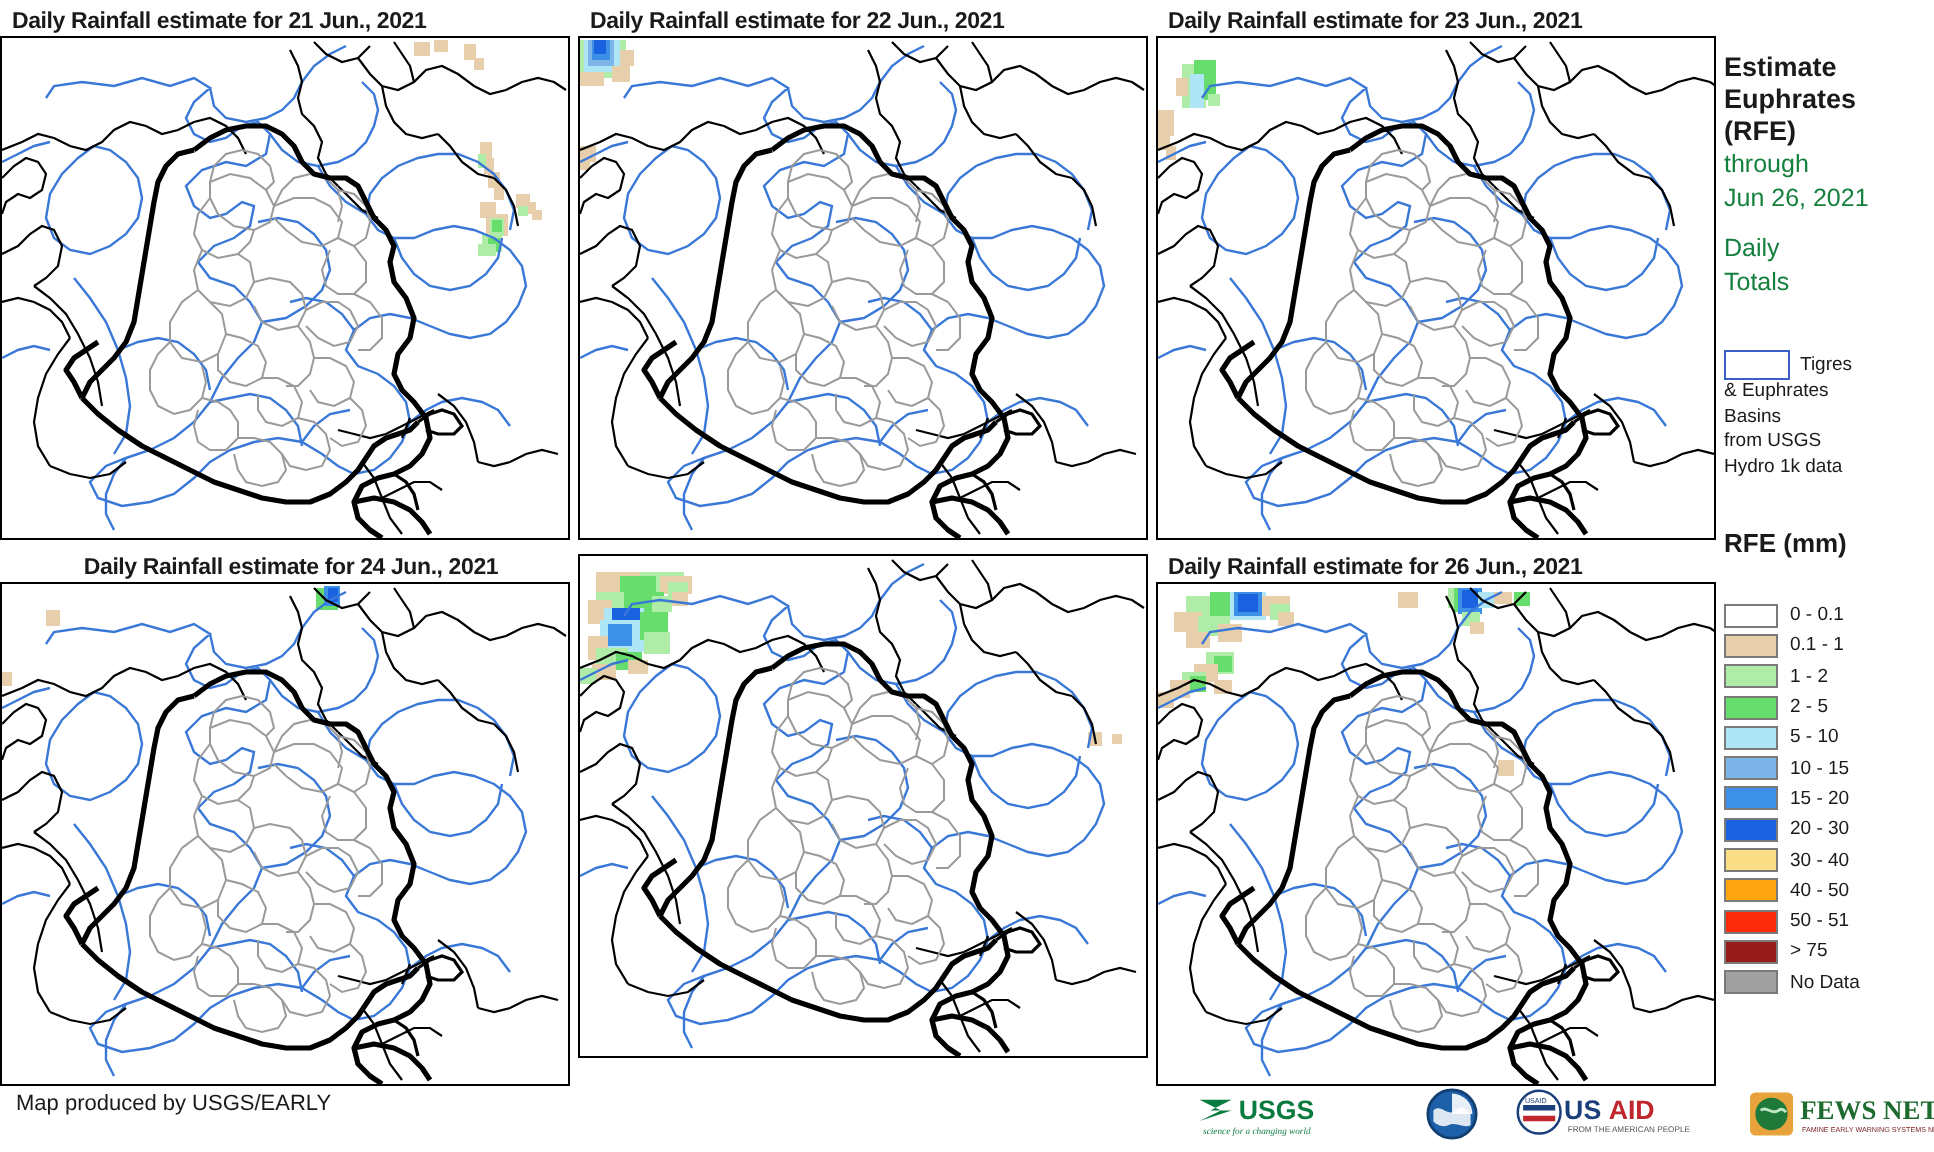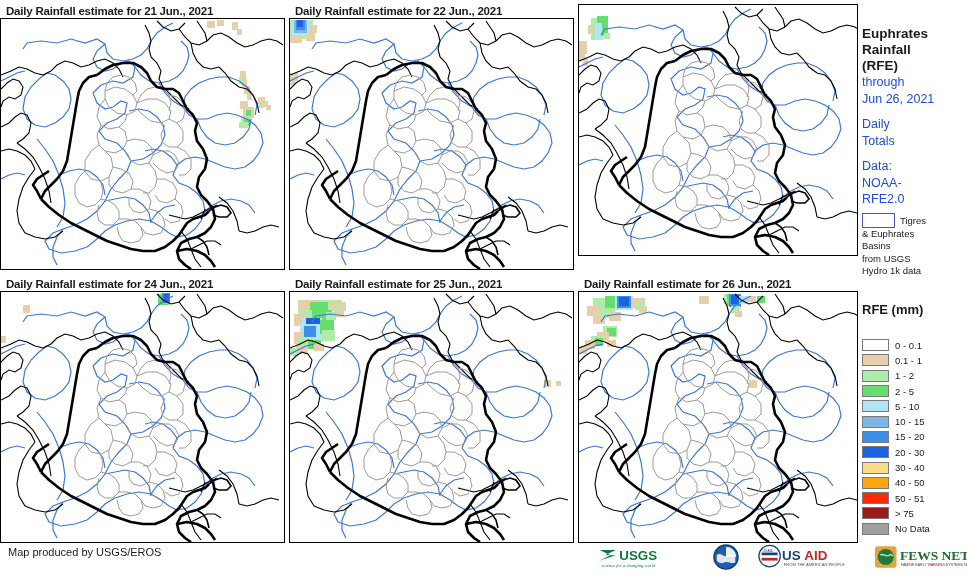--- a/index.html
+++ b/index.html
@@ -45,30 +45,30 @@
     height: 576px;
   }
   .rfe-title {
     font-size: 13.5px;
     font-weight: bold;
     color: #1a1a1a;
     line-height: 16px;
   }
   .rfe-sub {
     font-size: 12.5px;
-    color: #1d4ed8;
+    color: #15803d;
     line-height: 16.5px;
   }
   .blk {
     margin-top: 9px;
   }
   .basins-row {
     display: flex;
     align-items: flex-start;
-    margin-top: 5px;
+    margin-top: 26px;
   }
   .basins-swatch {
     width: 33px;
     height: 15px;
     border: 1px solid #3a5fc8;
     background: #ffffff;
     box-sizing: border-box;
     flex: 0 0 auto;
   }
   .basins-label-inline {
@@ -178,55 +178,55 @@
         <rect x="20" y="6" width="7" height="8" fill="#e8cfac"></rect>
         <rect x="0" y="54" width="8" height="8" fill="#e8cfac"></rect>
         <rect x="0" y="60" width="5" height="6" fill="#e8cfac"></rect>
       </g>
       <use href="#basemap"></use>
     </svg>
   </div>
 </div>
 
 <div class="panel" style="left:578px; top:4px;">
+  <div class="panel-title">Daily Rainfall estimate for 23 Jun., 2021</div>
   <div class="map-box" style="width:280px; height:252px;">
     <svg width="278" height="250" viewBox="0 0 278 250">
       <g>
         <rect x="12" y="13" width="12" height="22" fill="#aeeca8"></rect>
         <rect x="18" y="11" width="11" height="20" fill="#66dd6d"></rect>
         <rect x="16" y="18" width="7" height="17" fill="#aee6f5"></rect>
         <rect x="9" y="20" width="6" height="9" fill="#e8cfac"></rect>
         <rect x="25" y="28" width="6" height="6" fill="#aeeca8"></rect>
         <rect x="0" y="36" width="8" height="13" fill="#e8cfac"></rect>
         <rect x="0" y="46" width="6" height="10" fill="#e8cfac"></rect>
         <rect x="4" y="54" width="5" height="7" fill="#e8cfac"></rect>
       </g>
       <use href="#basemap"></use>
     </svg>
   </div>
 </div>
 
-<div class="panel" style="left:0px; top:277px;">
+<div class="panel" style="left:0px; top:277px;text-align:center;">
   <div class="panel-title">Daily Rainfall estimate for 24 Jun., 2021</div>
   <div class="map-box" style="width:285px; height:252px;">
     <svg width="283" height="250" viewBox="0 0 283 250">
       <g>
         <rect x="157" y="2" width="11" height="11" fill="#66dd6d"></rect>
         <rect x="161" y="1" width="8" height="10" fill="#3d90e8"></rect>
         <rect x="163" y="2" width="5" height="7" fill="#1a62e0"></rect>
         <rect x="22" y="13" width="7" height="8" fill="#e8cfac"></rect>
         <rect x="0" y="44" width="5" height="7" fill="#e8cfac"></rect>
       </g>
       <use href="#basemap"></use>
     </svg>
   </div>
 </div>
 
 <div class="panel" style="left:289px; top:277px;">
-  <div class="panel-title">Daily Rainfall estimate for 25 Jun., 2021</div>
   <div class="map-box" style="width:285px; height:252px;">
     <svg width="283" height="250" viewBox="0 0 283 250">
       <g>
         <rect x="8" y="8" width="22" height="12" fill="#e8cfac"></rect>
         <rect x="30" y="8" width="22" height="10" fill="#aeeca8"></rect>
         <rect x="20" y="10" width="18" height="12" fill="#66dd6d"></rect>
         <rect x="40" y="10" width="16" height="9" fill="#e8cfac"></rect>
         <rect x="44" y="13" width="10" height="9" fill="#aeeca8"></rect>
         <rect x="8" y="18" width="16" height="12" fill="#aeeca8"></rect>
         <rect x="22" y="18" width="20" height="14" fill="#66dd6d"></rect>
@@ -419,37 +419,32 @@
         <path d="M208,192 L214,188 L220,186 L226,188 L230,194 L226,198 L218,198
                  L212,196"></path>
         <path d="M196,218 L202,222 L206,228 L208,236"></path>
       </g>
     </g>
   </defs>
 </svg>
 
 <div id="legend-panel">
   <div style="margin-top:26px;">
+    <div class="rfe-title">Estimate</div>
     <div class="rfe-title">Euphrates</div>
-    <div class="rfe-title">Rainfall</div>
     <div class="rfe-title">(RFE)</div>
     <div class="rfe-sub">through</div>
     <div class="rfe-sub">Jun 26, 2021</div>
   </div>
 
   <div class="blk">
     <div class="rfe-sub">Daily</div>
     <div class="rfe-sub">Totals</div>
   </div>
 
-  <div class="blk">
-    <div class="rfe-sub">Data:</div>
-    <div class="rfe-sub">NOAA-</div>
-    <div class="rfe-sub">RFE2.0</div>
-  </div>
 
   <div class="basins-row">
     <div class="basins-swatch" style="border-color: rgb(58, 95, 200);"></div>
     <div class="basins-label-inline">Tigres</div>
   </div>
   <div class="basins-lines">&amp; Euphrates</div>
   <div class="basins-lines">Basins</div>
   <div class="basins-lines">from USGS</div>
   <div class="basins-lines">Hydro 1k data</div>
 
@@ -503,21 +498,21 @@
         <div class="legend-swatch" style="background: rgb(153, 28, 28);"></div>
         <div class="legend-label">&gt; 75</div>
       </div>
       <div class="legend-item">
         <div class="legend-swatch" style="background: rgb(160, 160, 160);"></div>
         <div class="legend-label">No Data</div>
       </div>
     </div>
 </div>
 
-<div id="footer-credit">Map produced by USGS/EROS</div>
+<div id="footer-credit">Map produced by USGS/EARLY</div>
 
 <div id="logo-bar">
 
   <svg class="logo" viewBox="0 0 108 28" width="96" height="26">
     <g fill="#0a7b3e">
       <path d="M2,6 L20,6 L8,12 L20,12 L2,18 L14,12 Z"></path>
     </g>
     <text x="24" y="17" font-family="Liberation Sans, sans-serif" font-size="15" font-weight="bold" fill="#0a7b3e">USGS</text>
     <text x="4" y="25" font-family="Liberation Serif, serif" font-size="5.2" font-style="italic" fill="#0a7b3e">science for a changing world</text>
   </svg>

